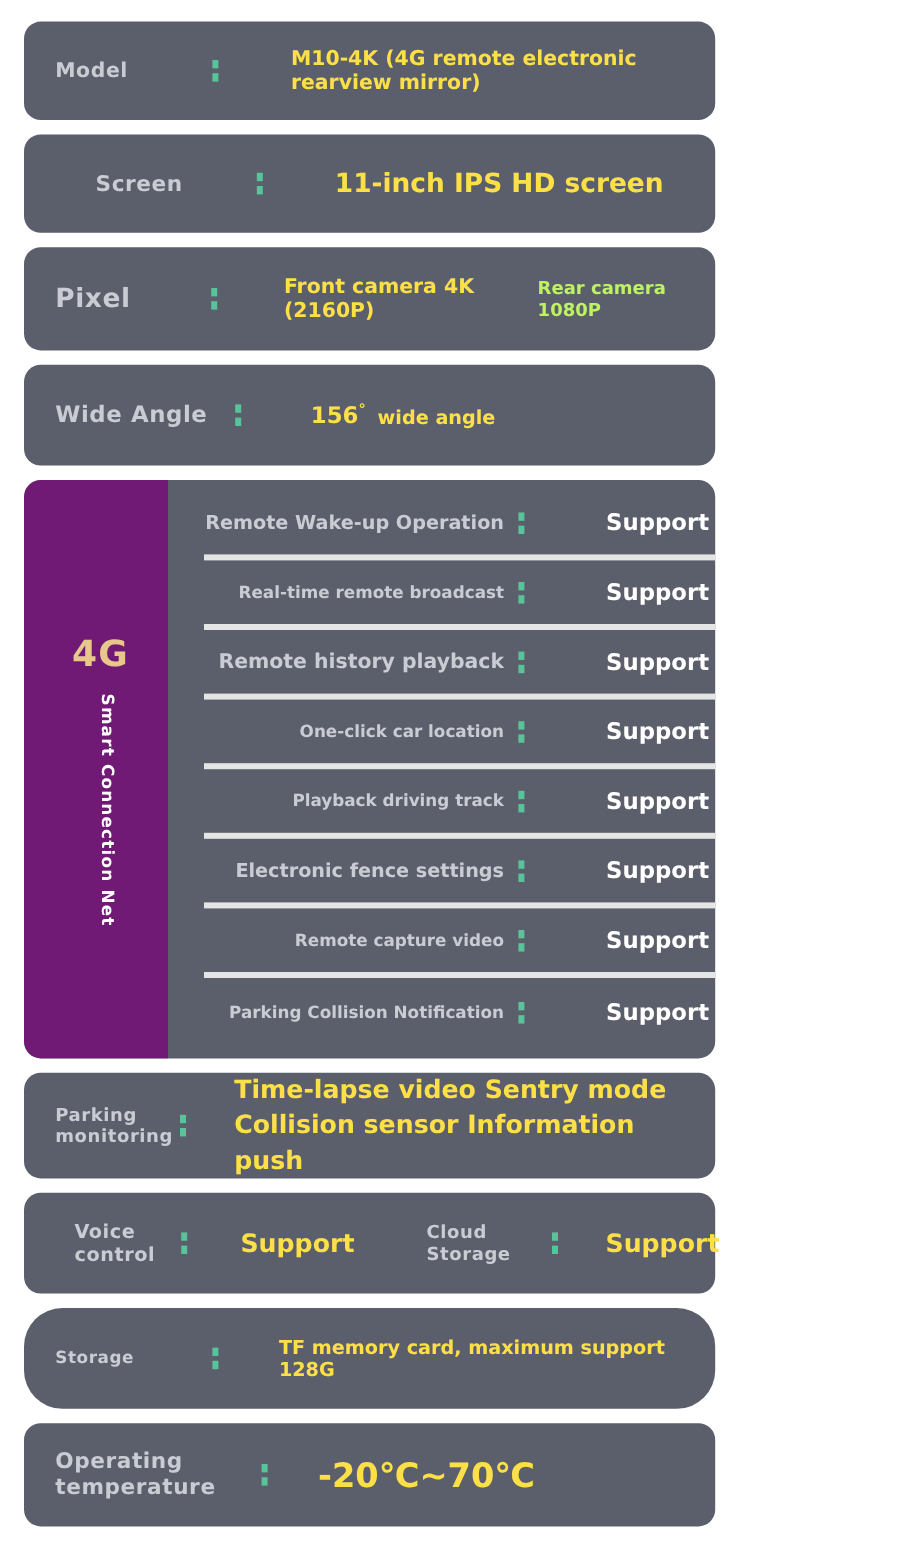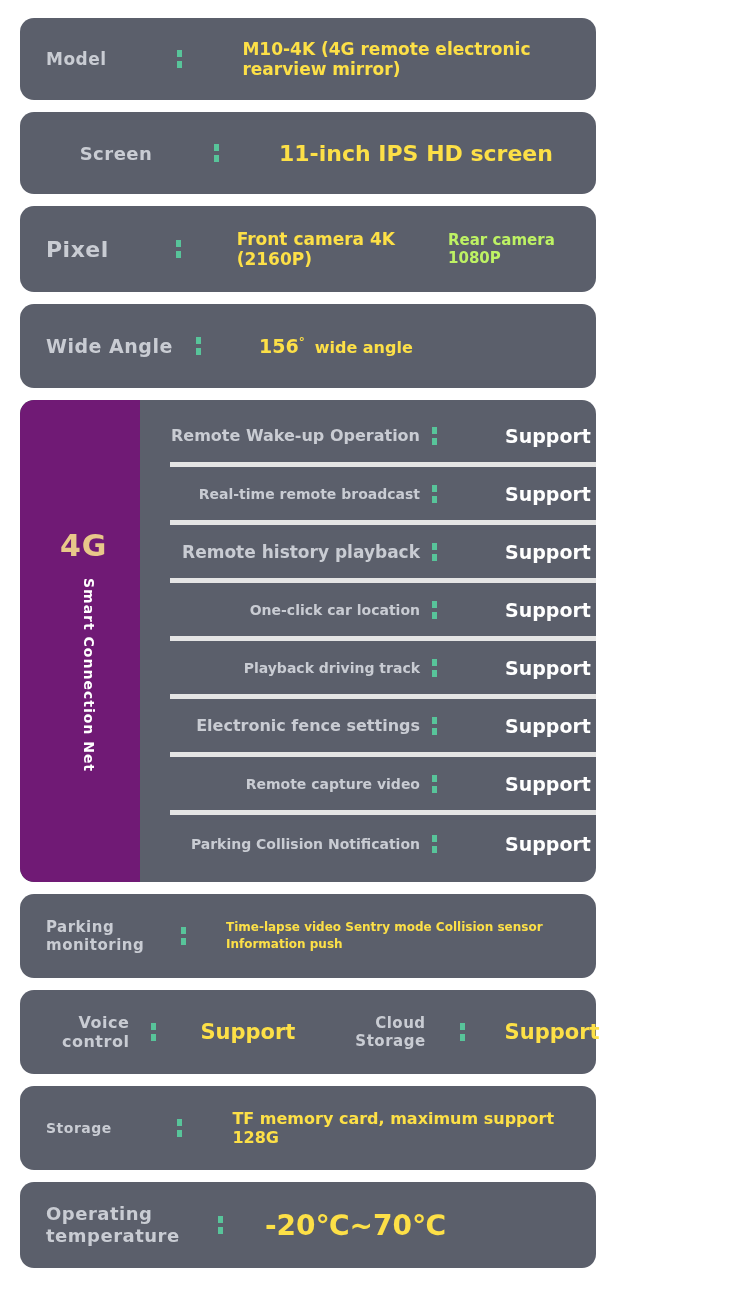--- a/index.html
+++ b/index.html
@@ -151,37 +151,37 @@
   .fs14 { font-size: 14px; }
   .fs16 { font-size: 16px; }
   .fs17 { font-size: 17px; }
 
   
   .row-park { min-height: 84px; padding: 0 26px; }
   .row-park .label { width: 164px; font-size: 15px; }
   .row-park .sep { margin-left: 6px; }
   .row-park .value {
     margin-left: 40px;
-    font-size: 12px;
+    font-size: 21px;
     line-height: 1.4;
     max-width: 430px;
   }
 
   
   .row-voice { height: 84px; padding: 0 20px; }
-  .row-voice .label { font-size: 16px; text-align: right; }
+  .row-voice .label { font-size: 16px; }
   .row-voice .l1 { width: 126px; margin-left: 22px; }
   .row-voice .s1 { margin-left: 22px; }
   .row-voice .v1 { margin-left: 44px; font-size: 21px; }
   .row-voice .l2 { margin-left: 60px; font-size: 15px; }
   .row-voice .s2 { margin-left: 34px; }
   .row-voice .v2 { margin-left: 40px; font-size: 21px; }
 
   
-  .row-storage { height: 84px; padding: 0 26px; }
+  .row-storage { height: 84px; padding: 0 26px; border-radius: 32px; }
   .row-storage .label { width: 130px; font-size: 14px; }
   .row-storage .sep { margin-left: 14px; }
   .row-storage .value { margin-left: 50px; font-size: 16px; }
 
   
   .row-temp { height: 86px; padding: 0 26px; margin-bottom: 0; }
   .row-temp .label {
     width: 150px;
     font-size: 18px;
     line-height: 1.25;

